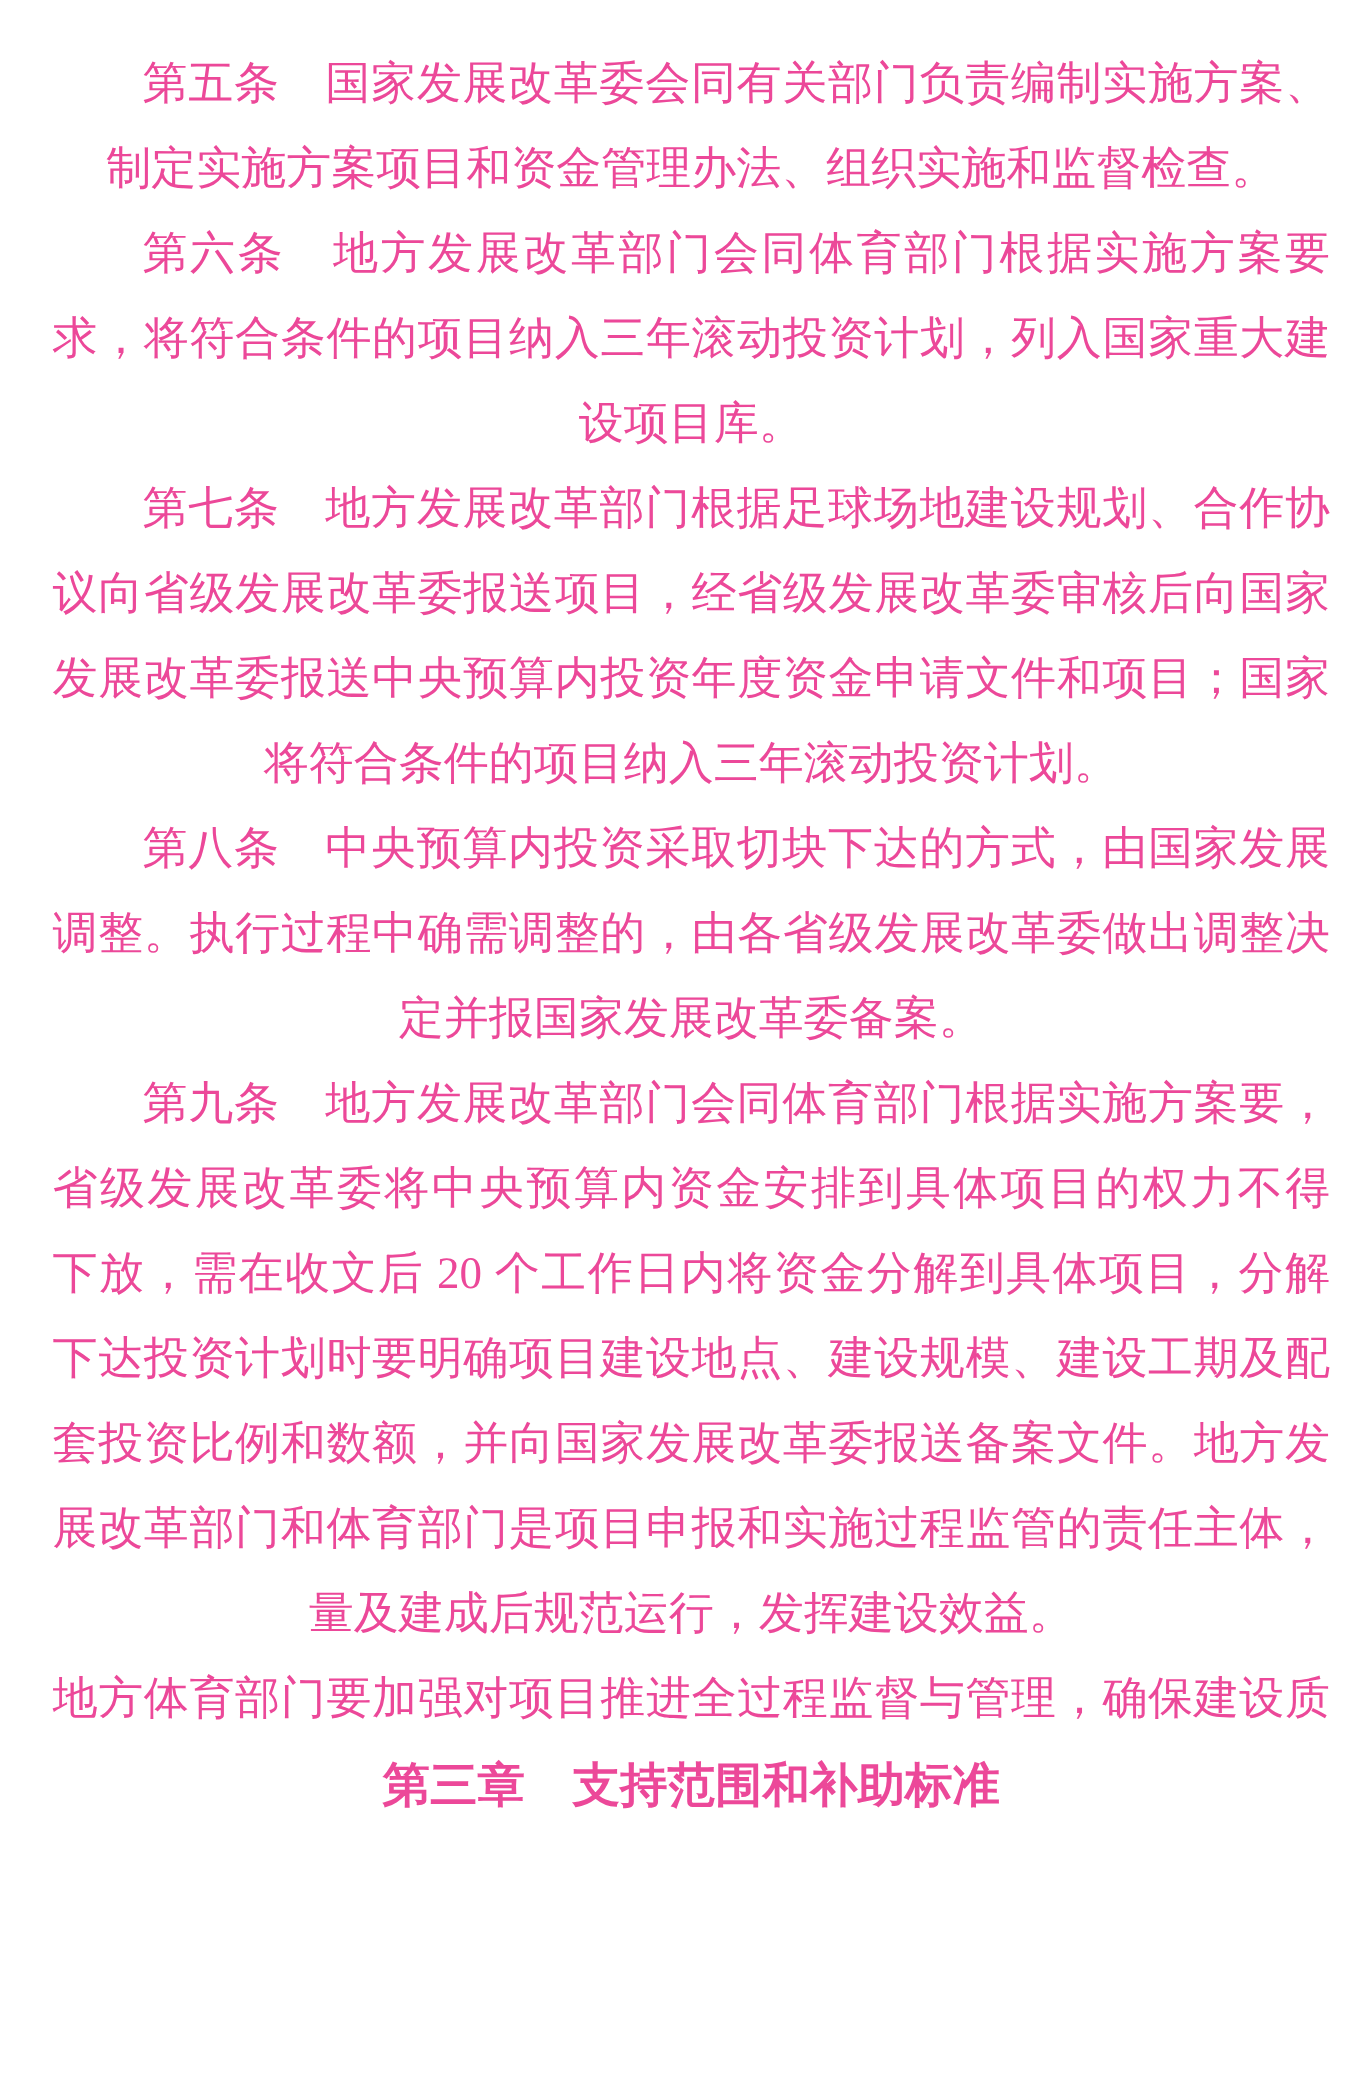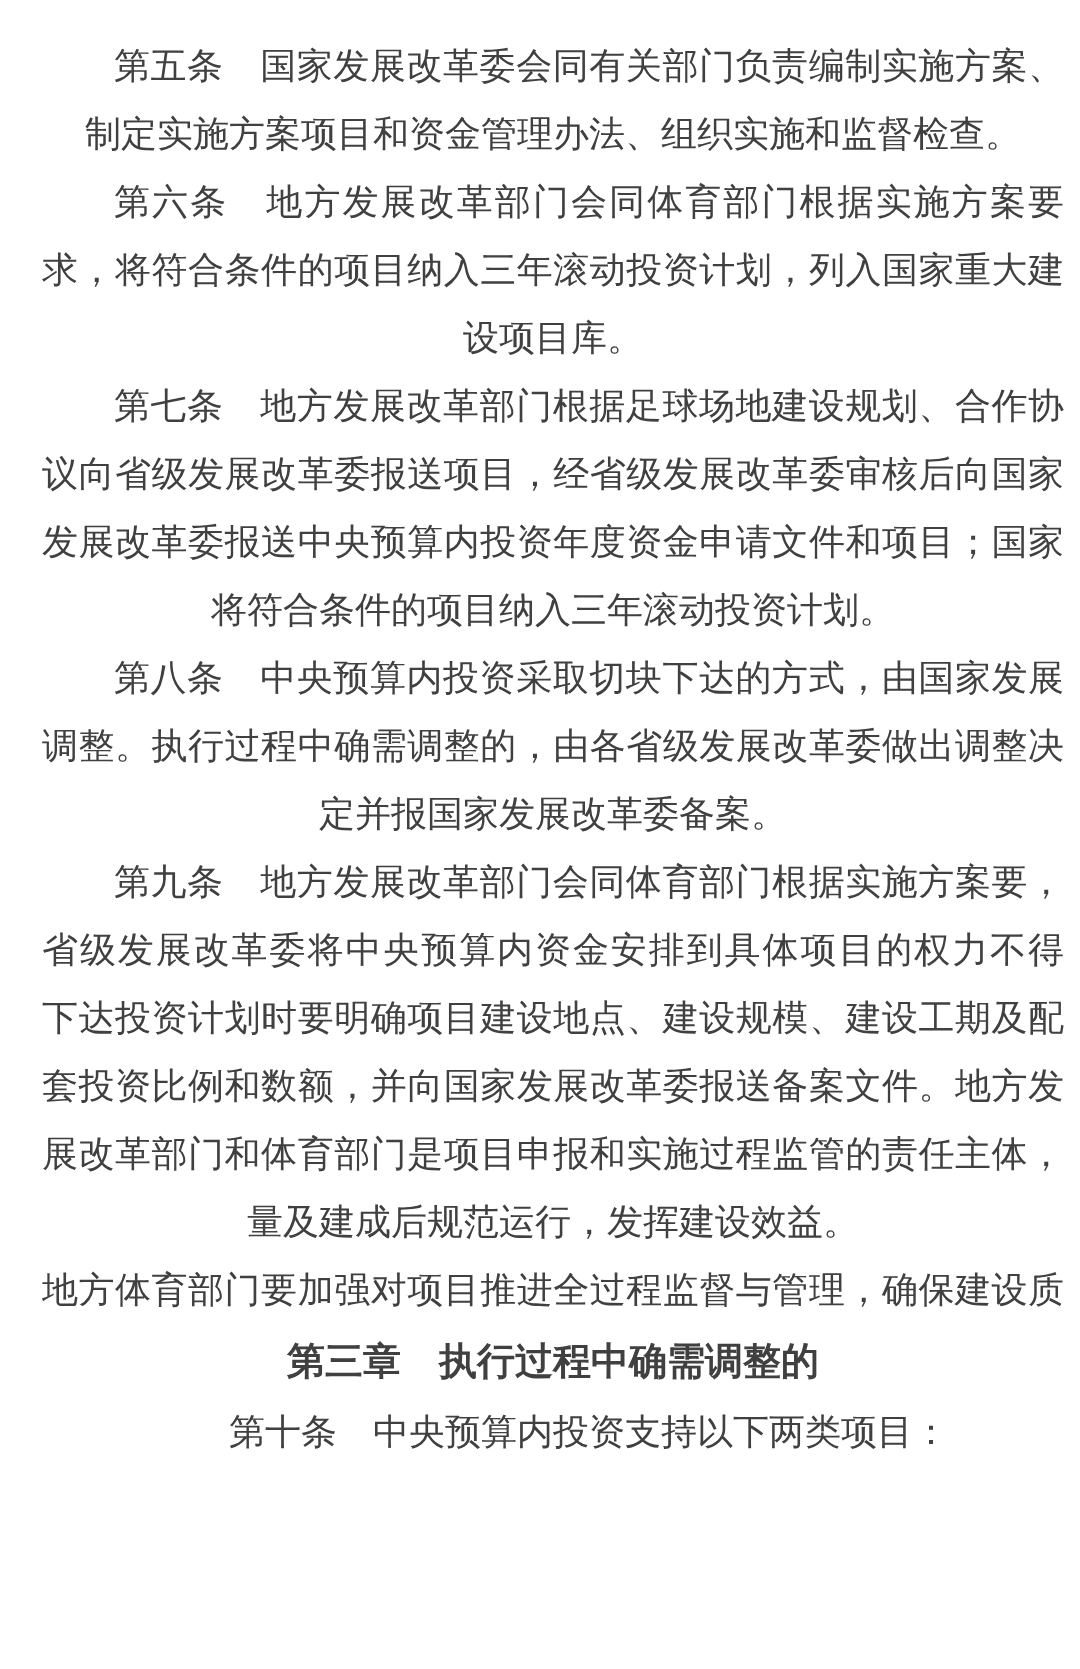--- a/index.html
+++ b/index.html
@@ -15,21 +15,21 @@
   .page {
     box-sizing: border-box;
     width: 1080px;
     height: 1669px;
     background: #ffffff;
     padding: 32px 16px 0 42px;
   }
   .doc-body {
     font-family: "Liberation Serif", "DejaVu Serif", serif;
     font-size: 36px;
-    color: #404040;
+    color: #ec4899;
   }
   .line {
     height: 68px;
     line-height: 68px;
     overflow: hidden;
     text-align: center;
   }
   .line.justify {
     text-align: justify;
     text-align-last: justify;
@@ -59,21 +59,21 @@
       <div class="line body">设项目库。</div>
       <div class="line body justify indent">第七条　地方发展改革部门根据足球场地建设规划、合作协</div>
       <div class="line body justify">议向省级发展改革委报送项目，经省级发展改革委审核后向国家</div>
       <div class="line body justify">发展改革委报送中央预算内投资年度资金申请文件和项目；国家</div>
       <div class="line body">将符合条件的项目纳入三年滚动投资计划。</div>
       <div class="line body justify indent">第八条　中央预算内投资采取切块下达的方式，由国家发展</div>
       <div class="line body justify">调整。执行过程中确需调整的，由各省级发展改革委做出调整决</div>
       <div class="line body">定并报国家发展改革委备案。</div>
       <div class="line body justify indent">第九条　地方发展改革部门会同体育部门根据实施方案要，各</div>
       <div class="line body justify">省级发展改革委将中央预算内资金安排到具体项目的权力不得</div>
+      <div class="line body justify">下放，需在收文后 20 个工作日内将资金分解到具体项目，分解</div>
       <div class="line body justify">下达投资计划时要明确项目建设地点、建设规模、建设工期及配</div>
       <div class="line body justify">套投资比例和数额，并向国家发展改革委报送备案文件。地方发</div>
       <div class="line body justify">展改革部门和体育部门是项目申报和实施过程监管的责任主体，</div>
       <div class="line body">量及建成后规范运行，发挥建设效益。</div>
       <div class="line body justify">地方体育部门要加强对项目推进全过程监督与管理，确保建设质</div>
-      <div class="line chapter-heading">第三章　执行过程中确需调整的</div>
-      <div class="line body indent">第十条　中央预算内投资支持以下两类项目：</div>
+      <div class="line chapter-heading">第三章　支持范围和补助标准</div>
     </div>
 </div>
 
 </body></html>

